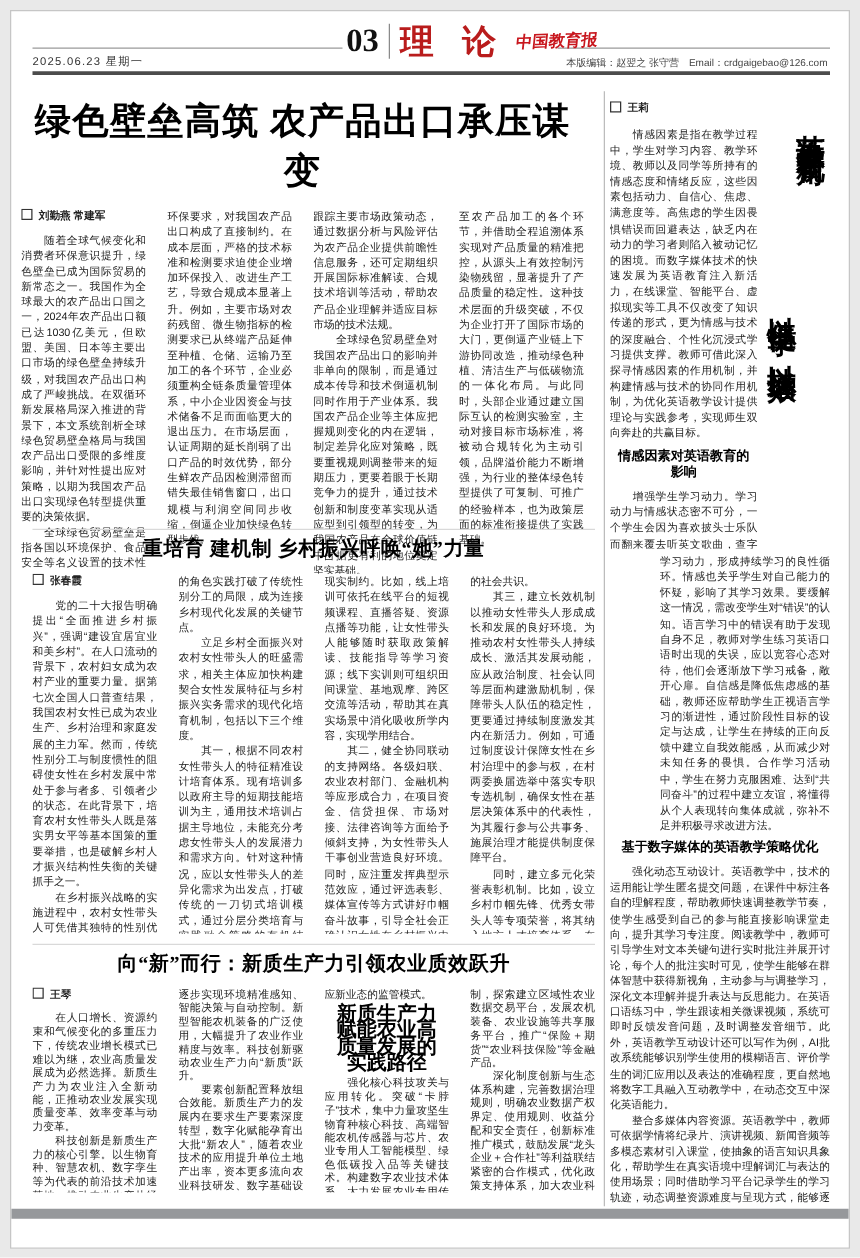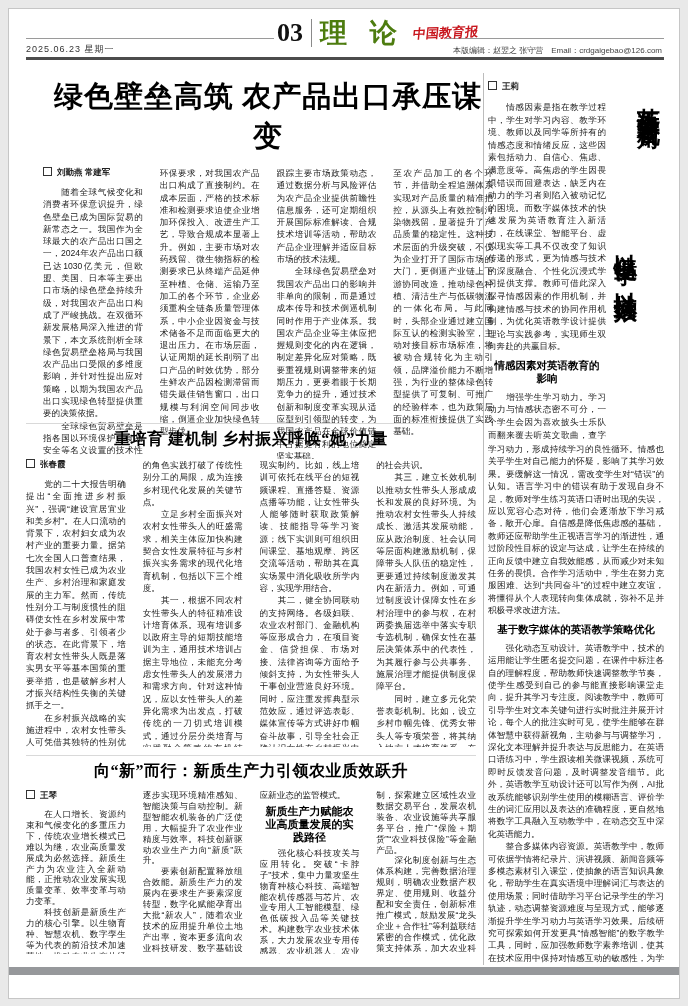--- a/index.html
+++ b/index.html
@@ -7,21 +7,21 @@
   #paper{position:absolute;left:8px;top:8px;width:670px;height:989px;background:#ffffff;border:1px solid #c6c6c6;overflow:hidden;}
   .abs{position:absolute;}
   
   .rule-thin{height:1px;background:#9a9a9a;}
   .rule-thick{height:3px;background:#4c4c4c;}
   .pg-date{font-size:9px;font-weight:normal;color:#333;letter-spacing:1px;}
   .pg-editors{font-size:8px;color:#444;}
   .mast{display:flex;align-items:center;gap:8px;}
   .mast .num{font-size:26px;font-weight:900;color:#111;font-family:"Liberation Serif",serif;text-align:right;}
   .mast .vsep{width:1px;height:28px;background:#8a8a8a;}
-  .mast .sec{font-size:27px;font-weight:900;color:#4d7c0f;letter-spacing:8px;font-family:"Liberation Serif",serif;}
+  .mast .sec{font-size:27px;font-weight:900;color:#b91c1c;letter-spacing:8px;font-family:"Liberation Serif",serif;}
   .mast .logo{font-size:13px;font-weight:900;color:#c8171e;transform:skewX(-8deg) rotate(-2deg);white-space:nowrap;}
   
   .headline{font-weight:900;color:#000;text-align:center;font-family:"Liberation Serif",serif;}
   .h1{font-size:29px;letter-spacing:1px;}
   .h2{font-size:16px;letter-spacing:0.5px;}
   .byline{font-size:8.5px;font-weight:bold;color:#222;margin-bottom:7px;}
   .byline .sq{display:inline-block;width:7px;height:7px;border:1px solid #333;margin-right:5px;vertical-align:-1px;}
   .cols{display:flex;gap:17px;overflow:hidden;}
   .col{flex:1;overflow:hidden;}
   .body-txt{font-size:8.6px;line-height:12.3px;color:#1b1b1b;text-align:justify;white-space:pre-wrap;}
@@ -50,21 +50,21 @@
     <span class="sec">理 论</span>
     <span class="logo">中国教育报</span>
   </div>
 
   <div class="abs pg-editors" style="right:17px;top:36px;margin-left:27px;">本版编辑：赵翌之 张守营　Email：crdgaigebao@126.com</div>
 
   <div class="abs rule-thick" style="left:17px;top:48px;width:638px;"></div>
 
   <div class="abs vdiv" style="left:474px;top:64px;height:892px;"></div>
 
-  <div class="abs" style="left:34px;top:68px;width:450px;">
+  <div class="abs" style="left:8px;top:68px;width:450px;">
     <div class="headline h1">绿色壁垒高筑 农产品出口承压谋变</div>
     <div class="cols" style="margin-top:10px;height:292px;">
       <div class="col">
         <div class="byline"><span class="sq"></span><span>刘勤燕 常建军</span></div>
         <div class="body-txt">　　随着全球气候变化和消费者环保意识提升，绿色壁垒已成为国际贸易的新常态之一。我国作为全球最大的农产品出口国之一，2024年农产品出口额已达1030亿美元，但欧盟、美国、日本等主要出口市场的绿色壁垒持续升级，对我国农产品出口构成了严峻挑战。在双循环新发展格局深入推进的背景下，本文系统剖析全球绿色贸易壁垒格局与我国农产品出口受限的多维度影响，并针对性提出应对策略，以期为我国农产品出口实现绿色转型提供重要的决策依据。
 　　全球绿色贸易壁垒是指各国以环境保护、食品安全等名义设置的技术性贸易措施。例如，欧盟持续收紧农产品的农药残留标准，其2024年修订的《食品中农药最大残留限量》，将部分农产品残留限值设定为0.01mg/kg，而我国现行标准未能严格限制该农药，直接影响了相关农产品的出口。</div>
       </div>
       <div class="col">
         <div class="body-txt">环保要求，对我国农产品出口构成了直接制约。在成本层面，严格的技术标准和检测要求迫使企业增加环保投入、改进生产工艺，导致合规成本显著上升。例如，主要市场对农药残留、微生物指标的检测要求已从终端产品延伸至种植、仓储、运输乃至加工的各个环节，企业必须重构全链条质量管理体系，中小企业因资金与技术储备不足而面临更大的退出压力。在市场层面，认证周期的延长削弱了出口产品的时效优势，部分生鲜农产品因检测滞留而错失最佳销售窗口，出口规模与利润空间同步收缩，倒逼企业加快绿色转型步伐。</div>
       </div>
@@ -119,21 +119,21 @@
         <div class="body-txt">　　在人口增长、资源约束和气候变化的多重压力下，传统农业增长模式已难以为继，农业高质量发展成为必然选择。新质生产力为农业注入全新动能，正推动农业发展实现质量变革、效率变革与动力变革。
 　　科技创新是新质生产力的核心引擎。以生物育种、智慧农机、数字孪生等为代表的前沿技术加速落地，推动农业生产从经验依赖转向数据驱动，</div>
       </div>
       <div class="col">
         <div class="body-txt">逐步实现环境精准感知、智能决策与自动控制。新型智能农机装备的广泛使用，大幅提升了农业作业精度与效率。科技创新驱动农业生产力向“新质”跃升。
 　　要素创新配置释放组合效能。新质生产力的发展内在要求生产要素深度转型，数字化赋能孕育出大批“新农人”，随着农业技术的应用提升单位土地产出率，资本更多流向农业科技研发、数字基础设施和智能装备应用领域，要素组合方式正在发生深刻变革并释放出组合效能。
 　　制度创新构建适配生态。新质生产力的发展亟需联动制度创新。一是推动数据确权、开放、流通、交易和安全保护等制度建设。二是激发市场主体创新活力，强化企业科技创新主体地位，完善产学研用深度融合机制。三是优化政府治理与服务，加强农业数字基础设施建设，创新适</div>
       </div>
       <div class="col">
         <div class="body-txt">应新业态的监管模式。</div>
-        <div class="subhead" style="font-size:11px;margin:4px 2px;">新质生产力赋能农业高质量发展的实践路径</div>
+        <div class="subhead" style="font-size:16px;margin:4px 2px;">新质生产力赋能农业高质量发展的实践路径</div>
         <div class="body-txt">　　强化核心科技攻关与应用转化。突破“卡脖子”技术，集中力量攻坚生物育种核心科技、高端智能农机传感器与芯片、农业专用人工智能模型、绿色低碳投入品等关键技术。构建数字农业技术体系，大力发展农业专用传感器、农业机器人、农业AI算法，建设覆盖全国的农业天空地一体化观测网络，推进科技成果向现实生产力转化。</div>
       </div>
       <div class="col">
         <div class="body-txt">制，探索建立区域性农业数据交易平台，发展农机装备、农业设施等共享服务平台，推广“保险＋期货”“农业科技保险”等金融产品。
 　　深化制度创新与生态体系构建，完善数据治理规则，明确农业数据产权界定、使用规则、收益分配和安全责任，创新标准推广模式，鼓励发展“龙头企业＋合作社”等利益联结紧密的合作模式，优化政策支持体系，加大农业科技研发投入，培育壮大乡村振兴人才队伍。</div>
 
       </div>
     </div>
   </div>
 
@@ -145,21 +145,21 @@
       <div class="subhead">情感因素对英语教育的影响</div>
       <div class="body-txt" style="line-height:12.6px;">　　增强学生学习动力。学习动力与情感状态密不可分，一个学生会因为喜欢披头士乐队而翻来覆去听英文歌曲，查字典、模仿歌手声调，这种由兴趣引发的探索行为比被动完成作业更能带来持久的动力。而要激发学生兴趣，需要将课程内容与其生活经验相连接，比如让他们喜欢的电影、音乐进入课堂，学生会更愿意开口表达，对课堂活动的反应会更直接、更投入。相较于只关注分数的课堂，这种因兴趣引发的语言运用更能激发学生的努力，使学生更愿意接受挑战并提升自己的英语水平，从而可以记录下学习过程中的点滴进步，形成更充足的</div>
     </div>
 
     <div class="abs" style="left:120px;top:8px;width:56px;height:352px;">
       <div class="abs vtitle-line" style="right:0;top:0;height:352px;">英语教学新视角：</div>
       <div class="abs vtitle-line" style="left:2px;top:146px;height:206px;">以情促学　以技增效</div>
     </div>
 
     <div class="abs" style="left:0;top:362px;width:176px;height:522px;overflow:hidden;">
-      <div class="body-txt" style="line-height:12.4px;">学习动力，形成持续学习的良性循环。情感也关乎学生对自己能力的怀疑，影响了其学习效果。要缓解这一情况，需改变学生对“错误”的认知。语言学习中的错误有助于发现自身不足，教师对学生练习英语口语时出现的失误，应以宽容心态对待，他们会逐渐放下学习戒备，敞开心扉。自信感是降低焦虑感的基础，教师还应帮助学生正视语言学习的渐进性，通过阶段性目标的设定与达成，让学生在持续的正向反馈中建立自我效能感，从而减少对未知任务的畏惧。合作学习活动中，学生在努力克服困难、达到“共同奋斗”的过程中建立友谊，将懂得从个人表现转向集体成就，弥补不足并积极寻求改进方法。</div>
+      <div class="body-txt" style="line-height:12.4px;margin-left:40px;">学习动力，形成持续学习的良性循环。情感也关乎学生对自己能力的怀疑，影响了其学习效果。要缓解这一情况，需改变学生对“错误”的认知。语言学习中的错误有助于发现自身不足，教师对学生练习英语口语时出现的失误，应以宽容心态对待，他们会逐渐放下学习戒备，敞开心扉。自信感是降低焦虑感的基础，教师还应帮助学生正视语言学习的渐进性，通过阶段性目标的设定与达成，让学生在持续的正向反馈中建立自我效能感，从而减少对未知任务的畏惧。合作学习活动中，学生在努力克服困难、达到“共同奋斗”的过程中建立友谊，将懂得从个人表现转向集体成就，弥补不足并积极寻求改进方法。</div>
       <div class="subhead">基于数字媒体的英语教学策略优化</div>
       <div class="body-txt" style="line-height:12.4px;">　　强化动态互动设计。英语教学中，技术的运用能让学生匿名提交问题，在课件中标注各自的理解程度，帮助教师快速调整教学节奏，使学生感受到自己的参与能直接影响课堂走向，提升其学习专注度。阅读教学中，教师可引导学生对文本关键句进行实时批注并展开讨论，每个人的批注实时可见，使学生能够在群体智慧中获得新视角，主动参与与调整学习，深化文本理解并提升表达与反思能力。在英语口语练习中，学生跟读相关微课视频，系统可即时反馈发音问题，及时调整发音细节。此外，英语教学互动设计还可以写作为例，AI批改系统能够识别学生使用的模糊语言、评价学生的词汇应用以及表达的准确程度，更自然地将数字工具融入互动教学中，在动态交互中深化英语能力。
 　　整合多媒体内容资源。英语教学中，教师可依据学情将纪录片、演讲视频、新闻音频等多模态素材引入课堂，使抽象的语言知识具象化，帮助学生在真实语境中理解词汇与表达的使用场景；同时借助学习平台记录学生的学习轨迹，动态调整资源难度与呈现方式，能够逐渐提升学生学习动力与英语学习效果。后续研究可探索如何开发更具“情感智能”的数字教学工具，同时，应加强教师数字素养培训，使其在技术应用中保持对情感互动的敏感性，为学生提供更合适的学习资料，从而进一步增强学生英语学习效果。</div>
 
     </div>
   </div>
 
   <div class="abs footer-bar" style="left:0;top:958px;width:670px;height:8px;"></div>
 
 </div>

